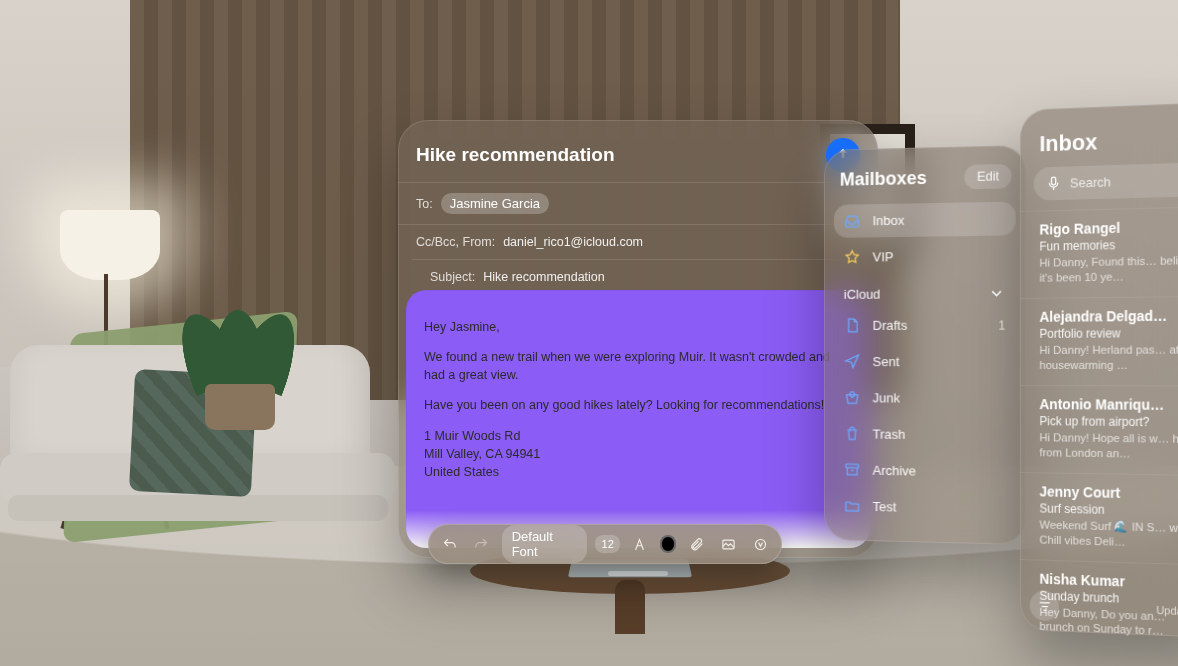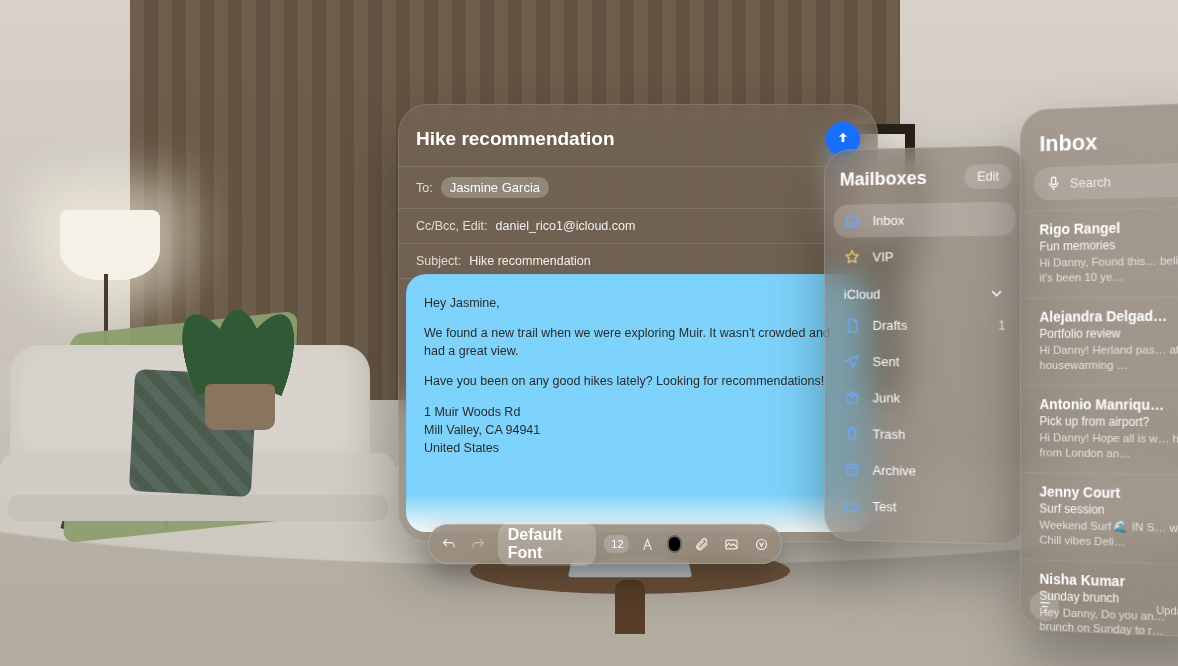--- a/index.html
+++ b/index.html
@@ -56,53 +56,53 @@
   .panel{
     position:absolute;
     border-radius:28px;
     background:rgba(120,108,94,.52);
     backdrop-filter:blur(18px);
     box-shadow:0 30px 60px rgba(0,0,0,.30), inset 0 0 0 1px rgba(255,255,255,.12);
     color:#fff;
   }
 
   
-  #compose{left:398px;top:104px;width:480px;height:438px;border-radius:30px;}
+  #compose{left:398px;top:120px;width:480px;height:438px;border-radius:30px;}
   #compose .hdr{display:flex;align-items:center;justify-content:space-between;padding:18px 18px 10px 18px;}
   #compose h1{font-size:19px;font-weight:700;color:#fff;}
   .send{width:34px;height:34px;border-radius:17px;background:#1770ff;display:flex;align-items:center;justify-content:center;box-shadow:0 4px 10px rgba(23,112,255,.4);}
   .send svg{width:16px;height:16px;fill:#fff;transform:translateY(-1px);}
 
   .row{display:flex;align-items:center;gap:8px;padding:10px 18px;font-size:12.5px;color:rgba(255,255,255,.9);border-top:1px solid rgba(255,255,255,.12);}
   .row:first-of-type{border-top:none;}
   .row .lbl{color:rgba(255,255,255,.78);}  
   .chip{background:rgba(255,255,255,.24);padding:3px 9px;border-radius:11px;font-size:13px;color:#fff;}
 
   .body{
     position:absolute;left:8px;right:8px;top:170px;bottom:10px;
-    background:#7dd3fc;border-radius:20px;padding:20px 18px 26px 18px;
+    background:#8b5cf6;border-radius:20px;padding:28px 18px 26px 18px;
     color:#2b2b2b;font-size:12.5px;line-height:1.45;overflow:hidden;
     box-shadow:inset 0 0 0 1px rgba(0,0,0,.04);
   }
   .body p{margin-bottom:12px;}
   .body .addr p{margin-bottom:0;}
   .body .addr{margin-bottom:12px;}
   .fade{position:absolute;left:0;right:0;bottom:0;height:38px;background:linear-gradient(to top,#fbfaf8,rgba(251,250,248,0));} 
 
   
   .ctoolbar{
     position:absolute;left:428px;top:524px;width:354px;height:40px;
     border-radius:22px;
     background:rgba(150,138,122,.82);backdrop-filter:blur(14px);
     box-shadow:0 10px 26px rgba(0,0,0,.28), inset 0 0 0 1px rgba(255,255,255,.18);
     display:flex;align-items:center;gap:8px;padding:0 10px;color:#fff;
   }
   .tb-btn{display:flex;align-items:center;justify-content:center;width:26px;height:26px;border-radius:14px;}
   .tb-btn svg{width:15px;height:15px;stroke:#f2efe9;fill:none;stroke-width:1.8;}
-  .pill{background:rgba(255,255,255,.20);border-radius:13px;padding:4px 10px;font-size:16px;color:#fff;font-weight:bold;}
+  .pill{background:rgba(255,255,255,.20);border-radius:13px;padding:4px 10px;font-size:13px;color:#fff;}
   .sizebox{background:rgba(255,255,255,.20);border-radius:8px;padding:3px 7px;font-size:11px;min-width:24px;text-align:center;}
   .swatch{width:18px;height:18px;border-radius:9px;background:#000;border:2px solid rgba(255,255,255,.4);}  
 
   
   #mailboxes{width:200px;height:390px;left:824px;top:150px;transform:perspective(1400px) rotateY(-10deg);transform-origin:left center;border-radius:26px;}
   #mailboxes .mhdr{display:flex;align-items:center;justify-content:space-between;padding:18px 14px 10px 16px;}
   #mailboxes h2{font-size:18px;font-weight:700;}
   .editbtn{background:rgba(255,255,255,.18);padding:5px 12px;border-radius:16px;font-size:12.5px;color:#fff;}
   .mbox{display:flex;align-items:center;gap:12px;margin:3px 10px;padding:8px 10px;border-radius:14px;font-size:13px;color:rgba(255,255,255,.95);}
   .mbox.sel{background:rgba(255,255,255,.18);}  
@@ -164,24 +164,24 @@
       <svg viewBox="0 0 24 24">
           <path d="M12 4l-6 6h4v8h4v-8h4z"></path>
         </svg>
     </div>
   </div>
   <div class="row">
     <span class="lbl">To:</span>
     <span class="chip">Jasmine Garcia</span>
   </div>
   <div class="row">
-    <span class="lbl">Cc/Bcc, Edit:</span>
+    <span class="lbl">Cc/Bcc, From:</span>
     <span>daniel_rico1@icloud.com</span>
   </div>
-  <div class="row" style="border-bottom:1px solid rgba(255,255,255,.12);">
+  <div class="row" style="border-bottom:1px solid rgba(255,255,255,.12);margin-left:14px;">
     <span class="lbl">Subject:</span>
     <span>Hike recommendation</span>
   </div>
 
   <div class="body">
     <p>Hey Jasmine,</p>
     <p>We found a new trail when we were exploring Muir. It wasn't crowded and had a great view.</p>
     <p>Have you been on any good hikes lately? Looking for recommendations!</p>
     <div class="addr">
       <p>1 Muir Woods Rd</p>

